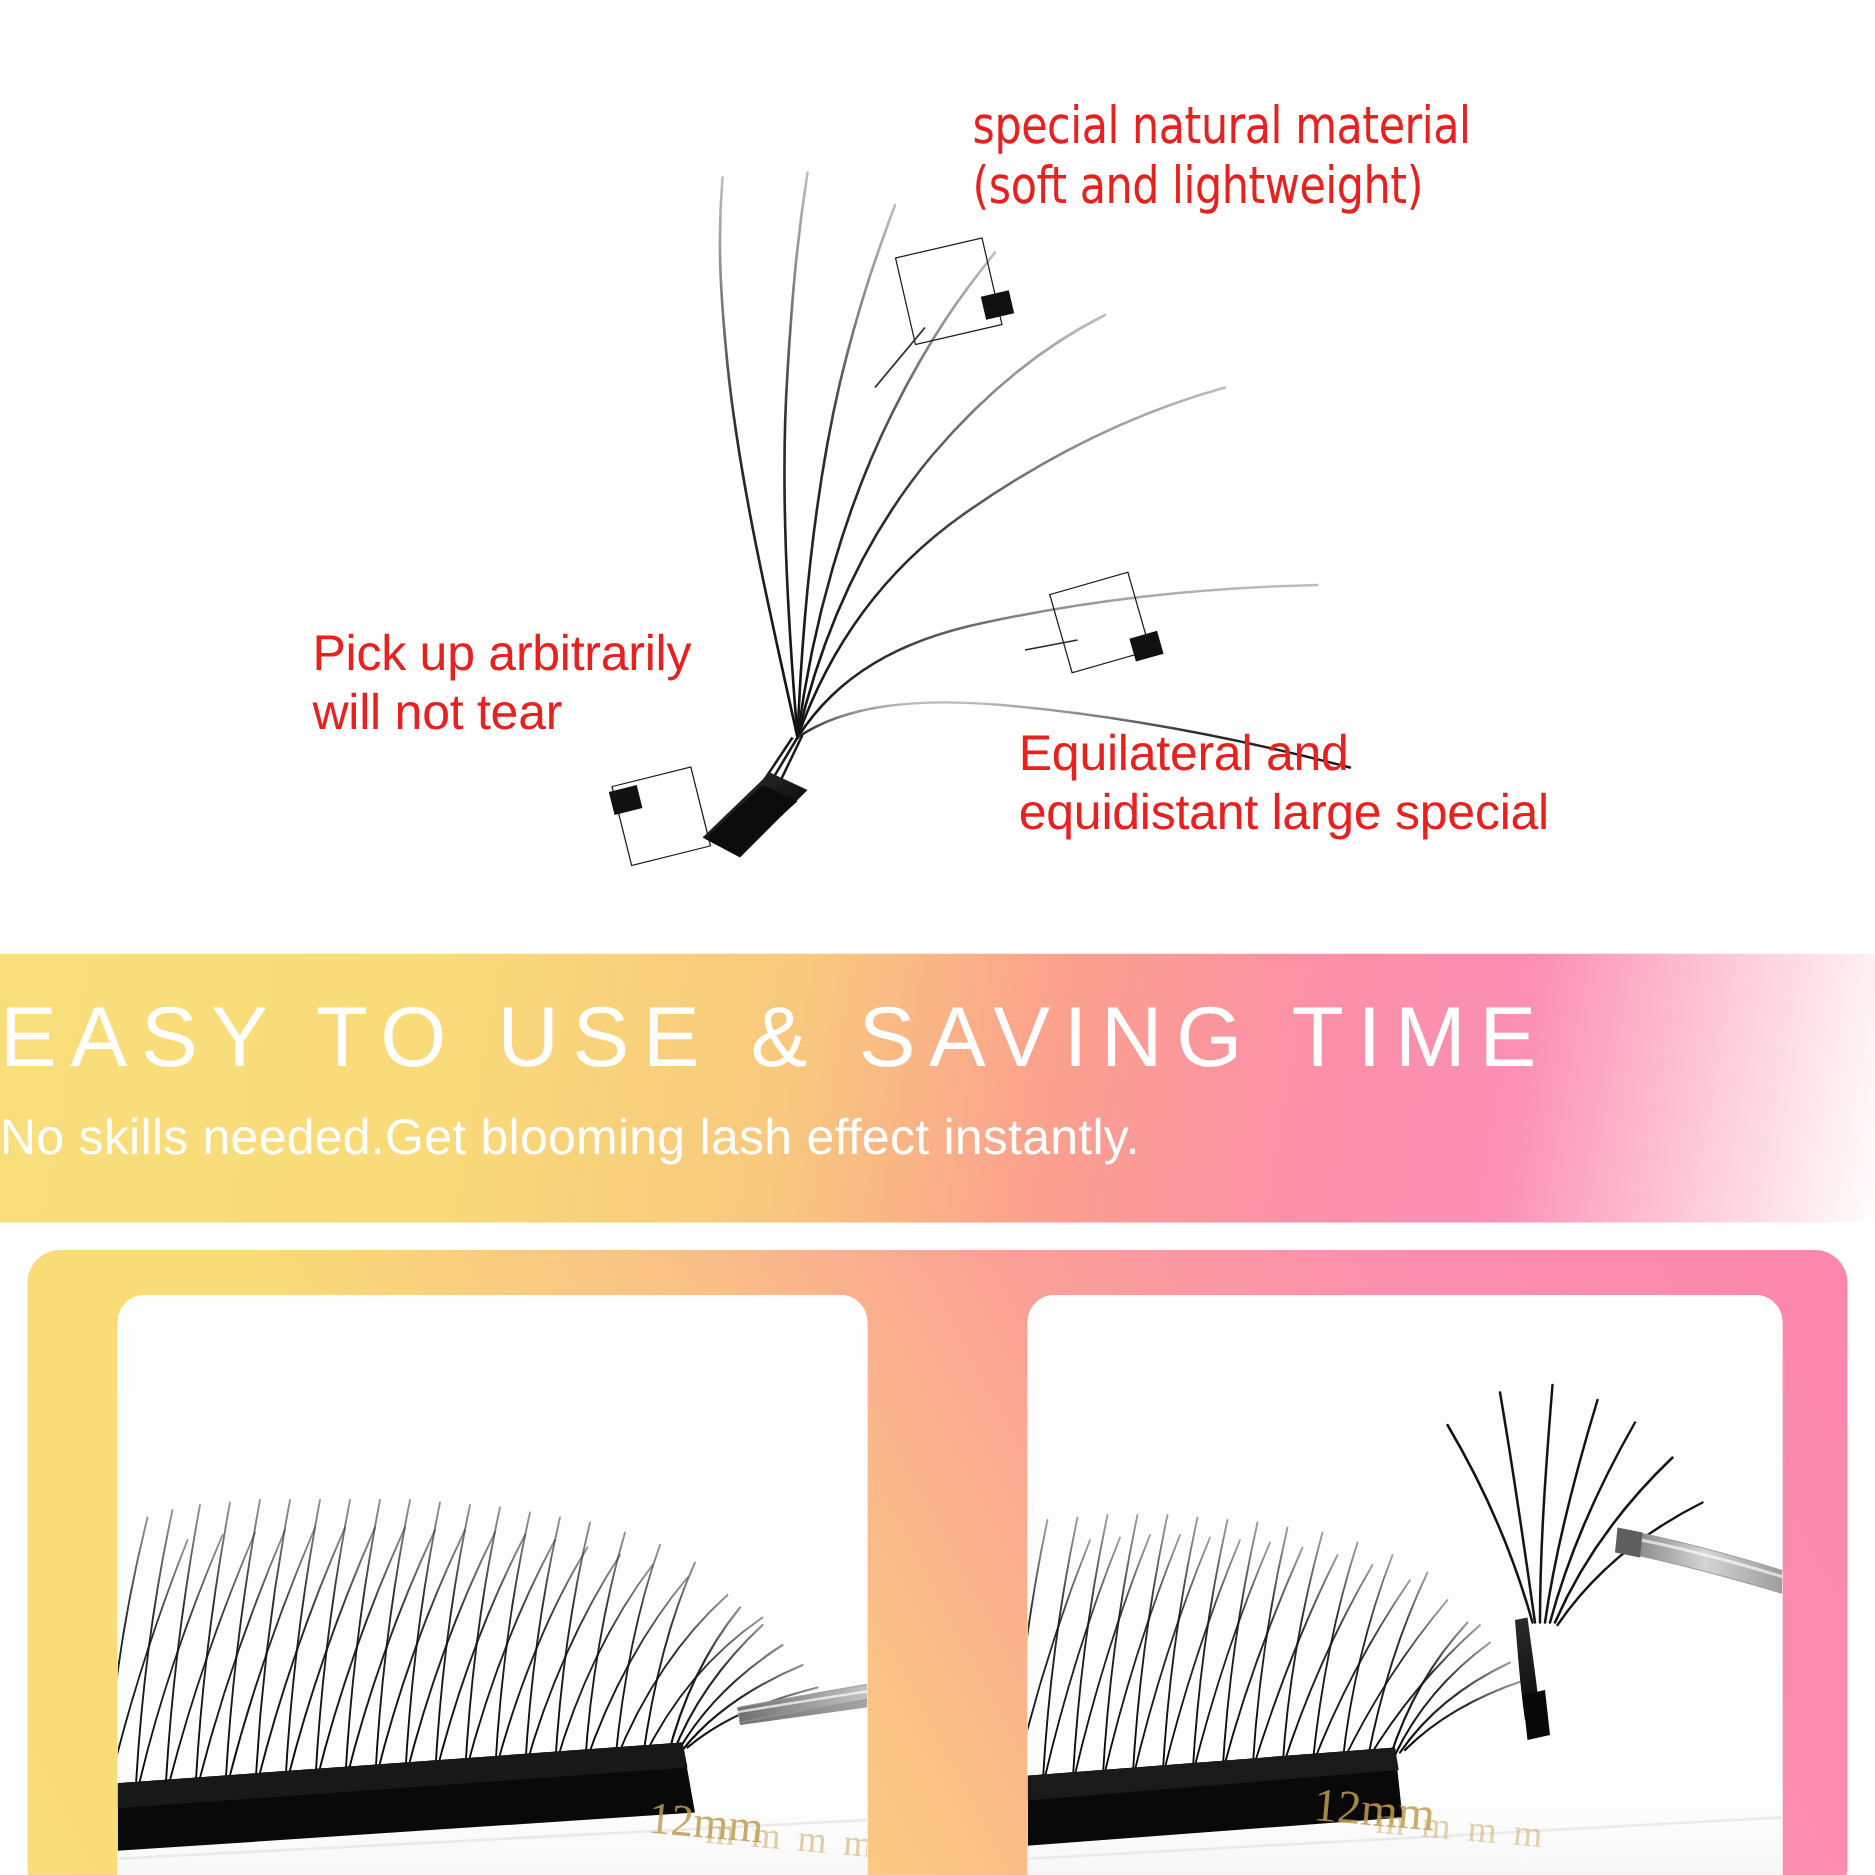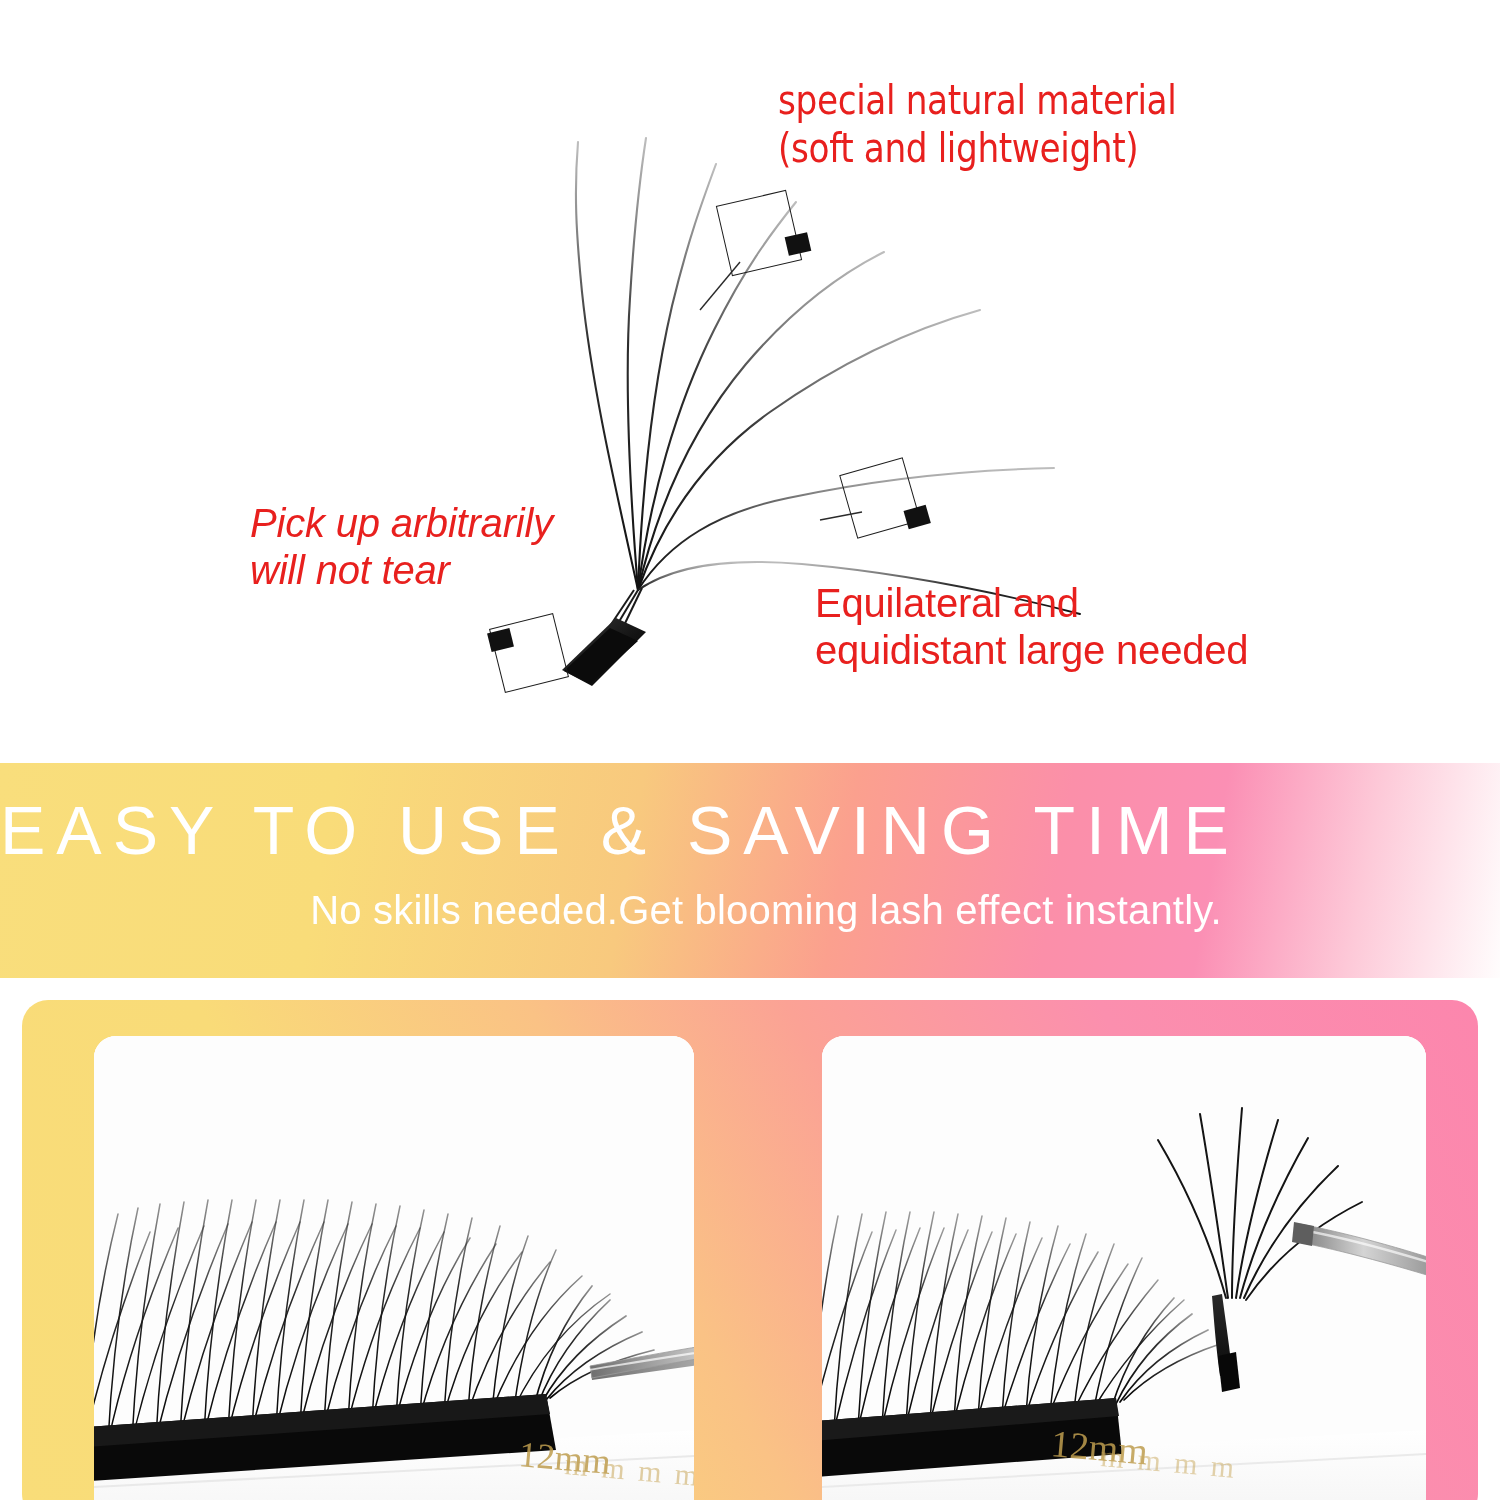--- a/index.html
+++ b/index.html
@@ -11,21 +11,21 @@
   
   #top-section { position:absolute; left:0; top:0; width:1500px; height:763px; background:#fff; }
 
   .callout-text { position:absolute; color:#E8201E; line-height:1.18; white-space:pre-line; }
 
   #callout-material {
     left:778px; top:76px; font-size:41px; letter-spacing:-0.4px;
     font-family:"DejaVu Sans Condensed","Liberation Sans",sans-serif;
     transform:scaleX(0.93); transform-origin:left top;
   }
-  #callout-pick { left:250px; top:500px; font-size:40px; letter-spacing:-0.2px;font-style:italic; }
+  #callout-pick { left:250px; top:500px; font-size:40px; letter-spacing:-0.2px; }
   #callout-equal { left:815px; top:580px; font-size:40px; letter-spacing:-0.2px; }
 
   
   #lash-fan { position:absolute; left:440px; top:120px; width:660px; height:590px; }
 
   
   .marker { position:absolute; border:1.6px solid #1d1d1d; background:transparent; }
   .marker .dot { position:absolute; width:23px; height:19px; background:#111; }
 
   #marker-top   { left:723px; top:197px; width:72px; height:72px; transform:rotate(-13deg); }
@@ -41,24 +41,23 @@
     background:linear-gradient(100deg,
        #F9DE7C 0%, #F9DC79 22%, #F8C97E 42%,
        #FBA08E 56%, #FB8FA9 70%, #FB8FB4 80%, #FDC9D8 90%, #FFFDFD 100%);
   }
   #banner-headline {
     position:absolute; left:0; right:0; top:28px; text-align:left;
     color:#ffffff; font-size:68px; font-weight:400;
     letter-spacing:11px; white-space:nowrap;
   }
   #banner-sub {
-    position:absolute; left:0; right:0; top:125px; text-align:center;
+    position:absolute; left:0; right:0; top:125px; text-align:left;
     color:#ffffff; font-size:40px; font-weight:400; letter-spacing:0.2px;
     white-space:nowrap;
-    margin-left:32px;
   }
 
   
   #bottom-frame {
     position:absolute; left:22px; top:1000px; width:1456px; height:520px;
     border-radius:26px;
     background:linear-gradient(62deg,
       #F9DD79 0%, #F9DB78 26%, #FAC285 45%, #FBA295 60%, #FB8FAE 78%, #FC86AD 100%);
   }
   .photo-panel {
@@ -127,21 +126,21 @@
       <line x1="862" y1="512" x2="820" y2="520" stroke="#2a2a2a" stroke-width="1.4"></line>
     </svg>
 
     <div class="callout-text" id="callout-material">special natural material
 (soft and lightweight)</div>
 
     <div class="callout-text" id="callout-pick">Pick up arbitrarily
 will not tear</div>
 
     <div class="callout-text" id="callout-equal">Equilateral and
-equidistant large needed</div>
+equidistant large special</div>
   </div>
 
   <div id="banner">
     <div id="banner-headline">EASY TO USE &amp; SAVING TIME</div>
     <div id="banner-sub">No skills needed.Get blooming lash effect instantly.</div>
   </div>
 
   <div id="bottom-frame">
 
     <div class="photo-panel" id="panel-left">

